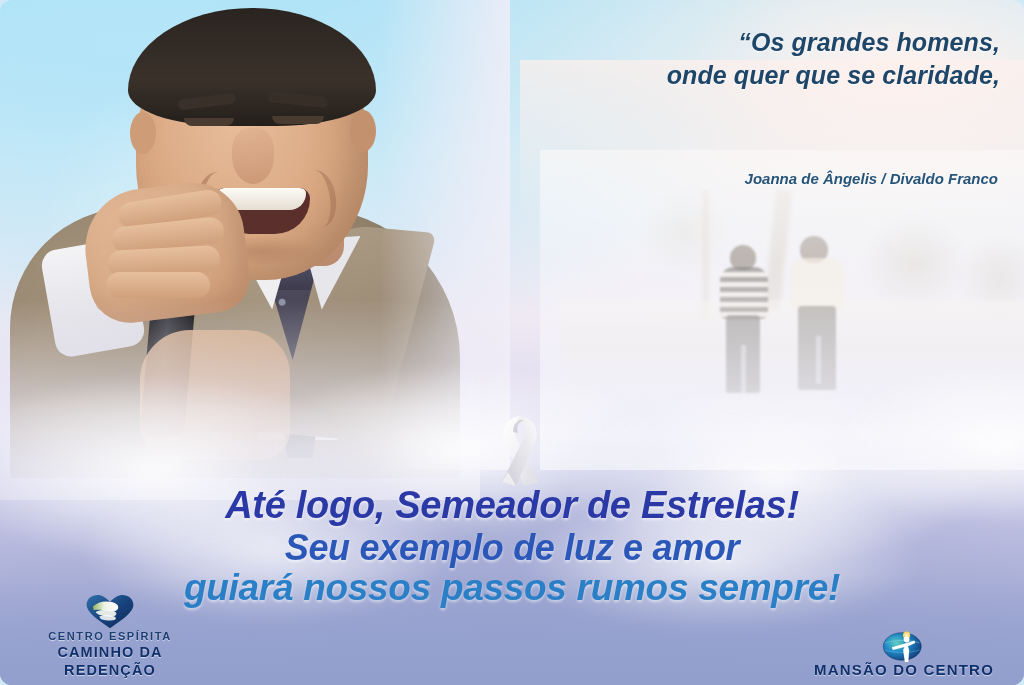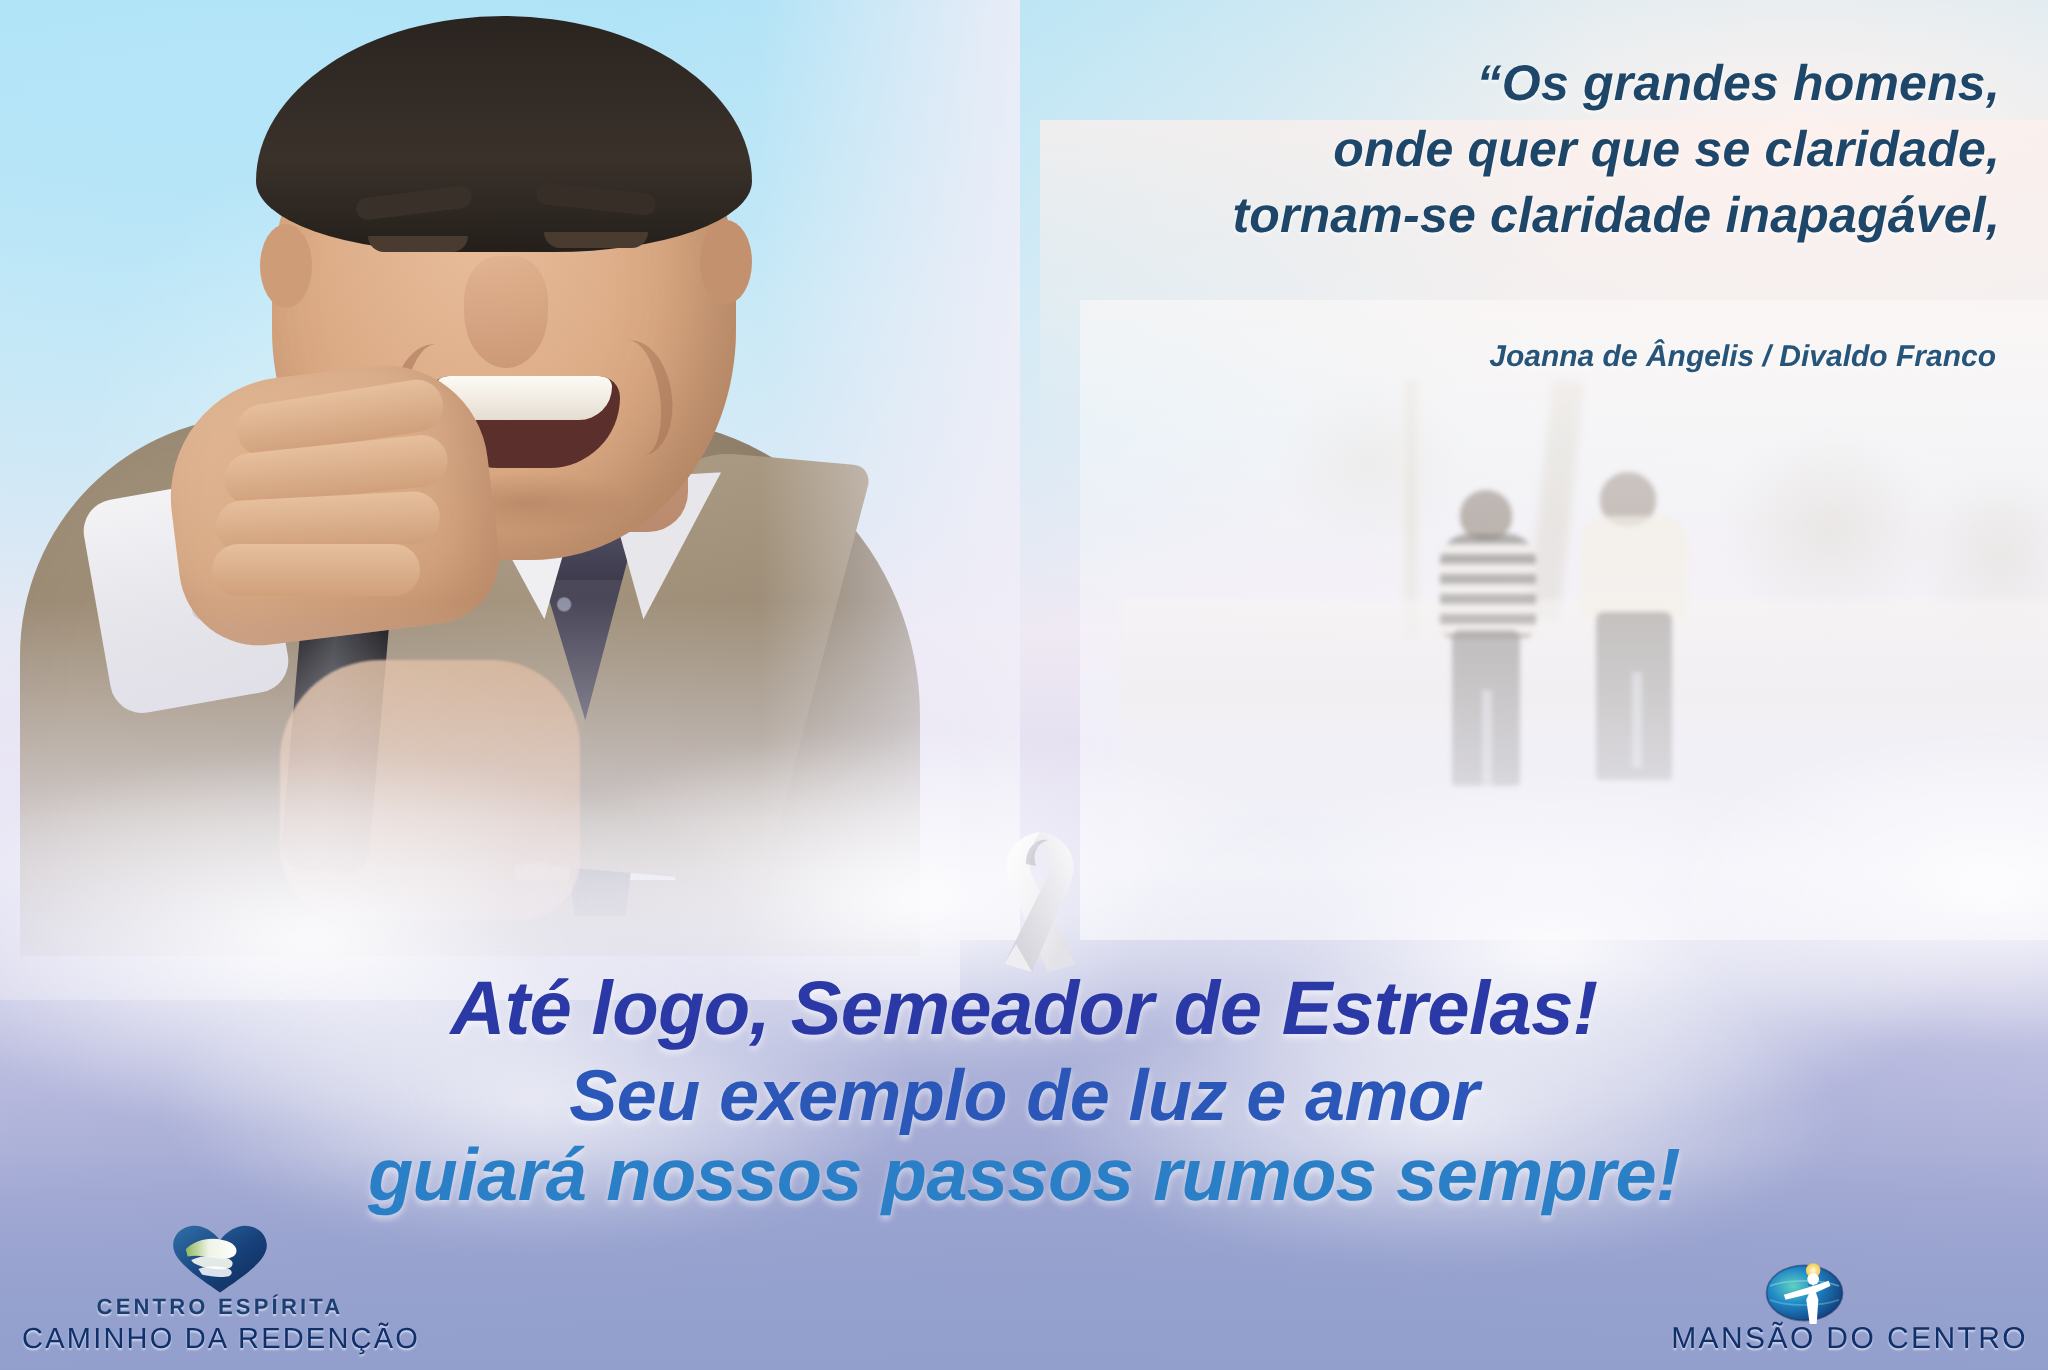--- a/index.html
+++ b/index.html
@@ -9,20 +9,21 @@
     font-family:"Liberation Sans", sans-serif;
     background:#cfe9f7;
   }
   #poster{
     position:relative;width:1024px;height:685px;overflow:hidden;
     background:
       radial-gradient(120% 90% at 12% 6%, #b4e5f8 0%, rgba(180,229,248,0) 55%),
       radial-gradient(100% 70% at 88% 10%, #fdf2ef 0%, rgba(253,242,239,0) 60%),
       radial-gradient(90% 60% at 50% 100%, #8e9dcd 0%, rgba(142,157,205,0) 70%),
       linear-gradient(180deg,#a6dff4 0%, #d9ecf6 22%, #efe9f3 46%, #dedaf0 62%, #c3c6e6 78%, #9aa6d2 100%);
+    border-radius: 12px;
   }
 
   
   .bg-scene{position:absolute;inset:0;}
   .bg-scene .wall{
     position:absolute;left:560px;top:300px;width:470px;height:60px;
     background:linear-gradient(180deg,#f6f2ec,#e8e1d8);
     opacity:.55;filter:blur(1.5px);
   }
   .bg-scene .ground{
@@ -258,23 +259,22 @@
   
   .logo{position:absolute;bottom:6px;text-align:center;}
   .logo-left{left:10px;width:200px;}
   .logo-right{right:10px;width:220px;}
   .logo .mark{height:36px;display:flex;align-items:center;justify-content:center;}
   .logo .l1{
     font-size:11px;font-weight:bold;color:#1b3f73;letter-spacing:1.6px;line-height:1.25;
     text-shadow:0 1px 1px rgba(255,255,255,.6);
   }
   .logo .l2{
-    font-size:14.5px;font-weight:normal;color:#10306b;letter-spacing:1.1px;line-height:1.2;
+    font-size:14.5px;font-weight:bold;color:#10306b;letter-spacing:1.1px;line-height:1.2;
     text-shadow:0 1px 1px rgba(255,255,255,.6);
-    text-align:right;
   }
   .logo-right .l2{font-size:15px;letter-spacing:1.2px;}
 </style>
 </head>
 <body>
 
 <div id="poster">
 
   <div class="bg-scene">
     <div class="palm p3"></div>
@@ -349,21 +349,20 @@
     <div class="cloud c3"></div>
     <div class="cloud c4"></div>
     <div class="cloud c5"></div>
     <div class="cloud c6"></div>
     <div class="haze"></div>
   </div>
 
   <div class="quote">
     <span class="ln">“Os grandes homens,</span>
     <span class="ln">onde quer que se claridade,</span>
-    <span class="ln">tornam-se claridade inapagável,</span>
   </div>
   <div class="credit">Joanna de Ângelis / Divaldo Franco</div>
 
   <div class="ribbon">
     <svg viewBox="0 0 80 82" width="80" height="82" aria-hidden="true">
       <defs>
         <linearGradient id="rg" x1="0" y1="0" x2="1" y2="1">
           <stop offset="0" stop-color="#ffffff"></stop>
           <stop offset="0.55" stop-color="#f1f1f4"></stop>
           <stop offset="1" stop-color="#d8d8de"></stop>

